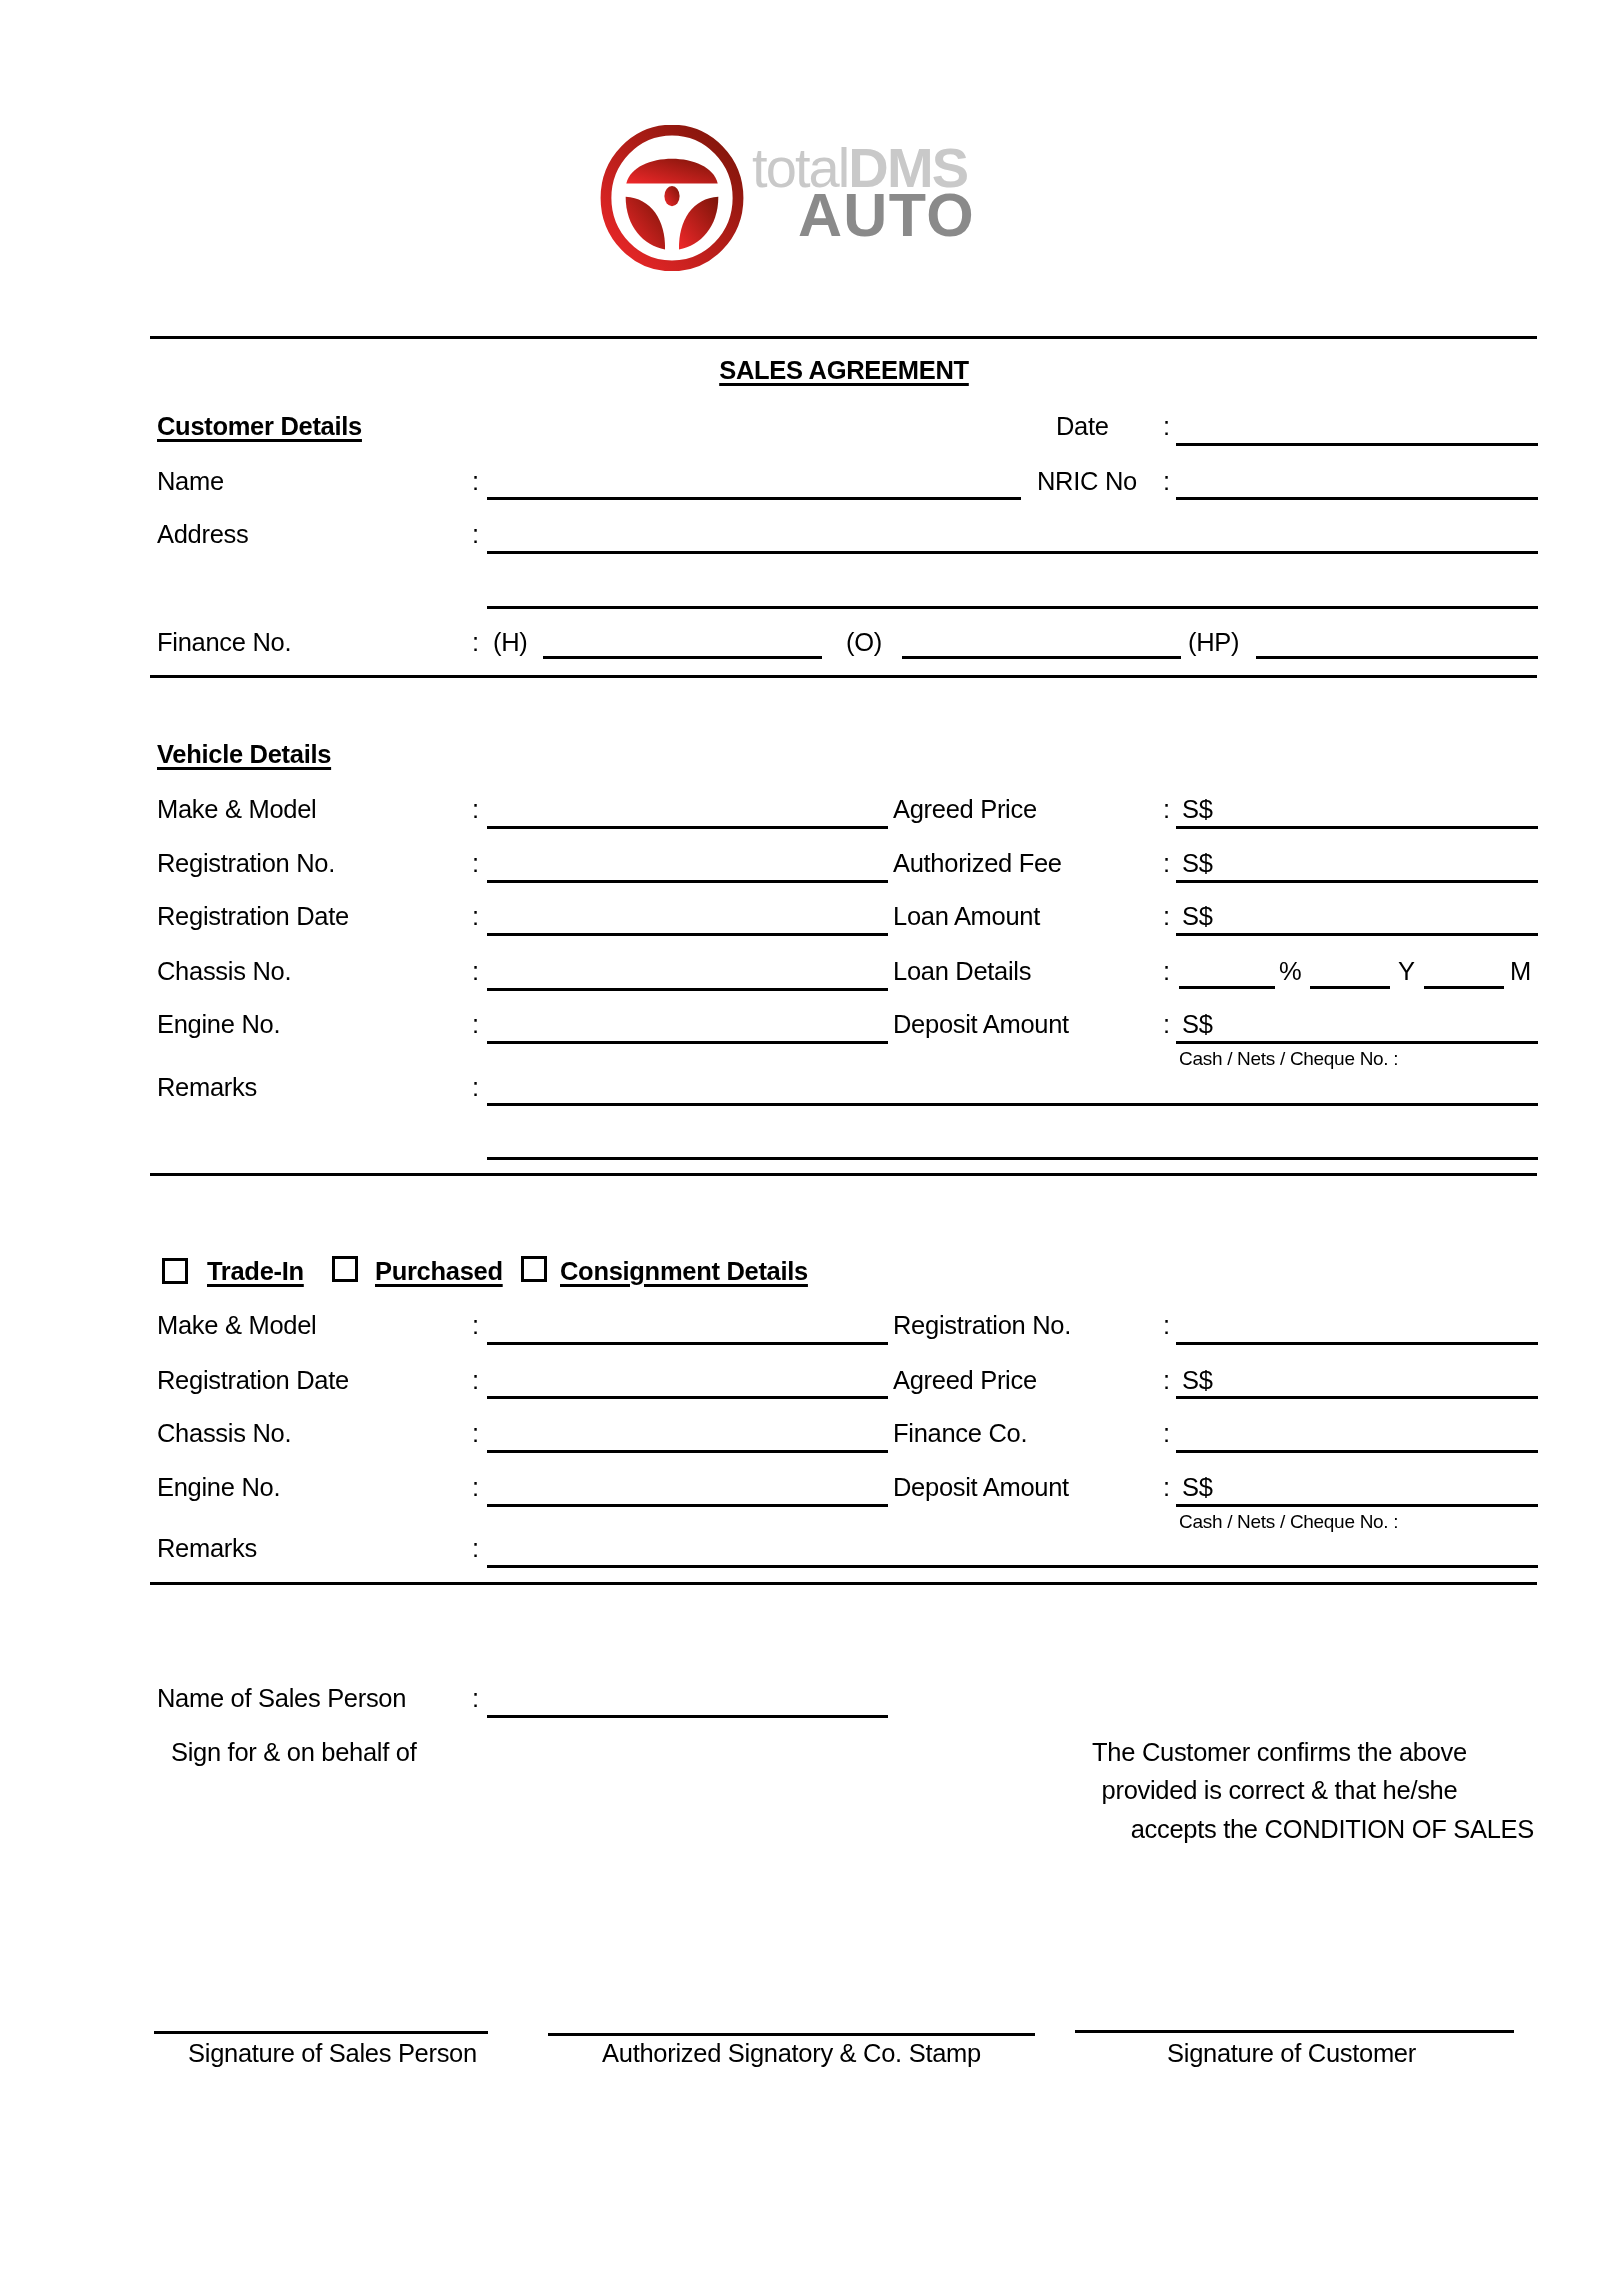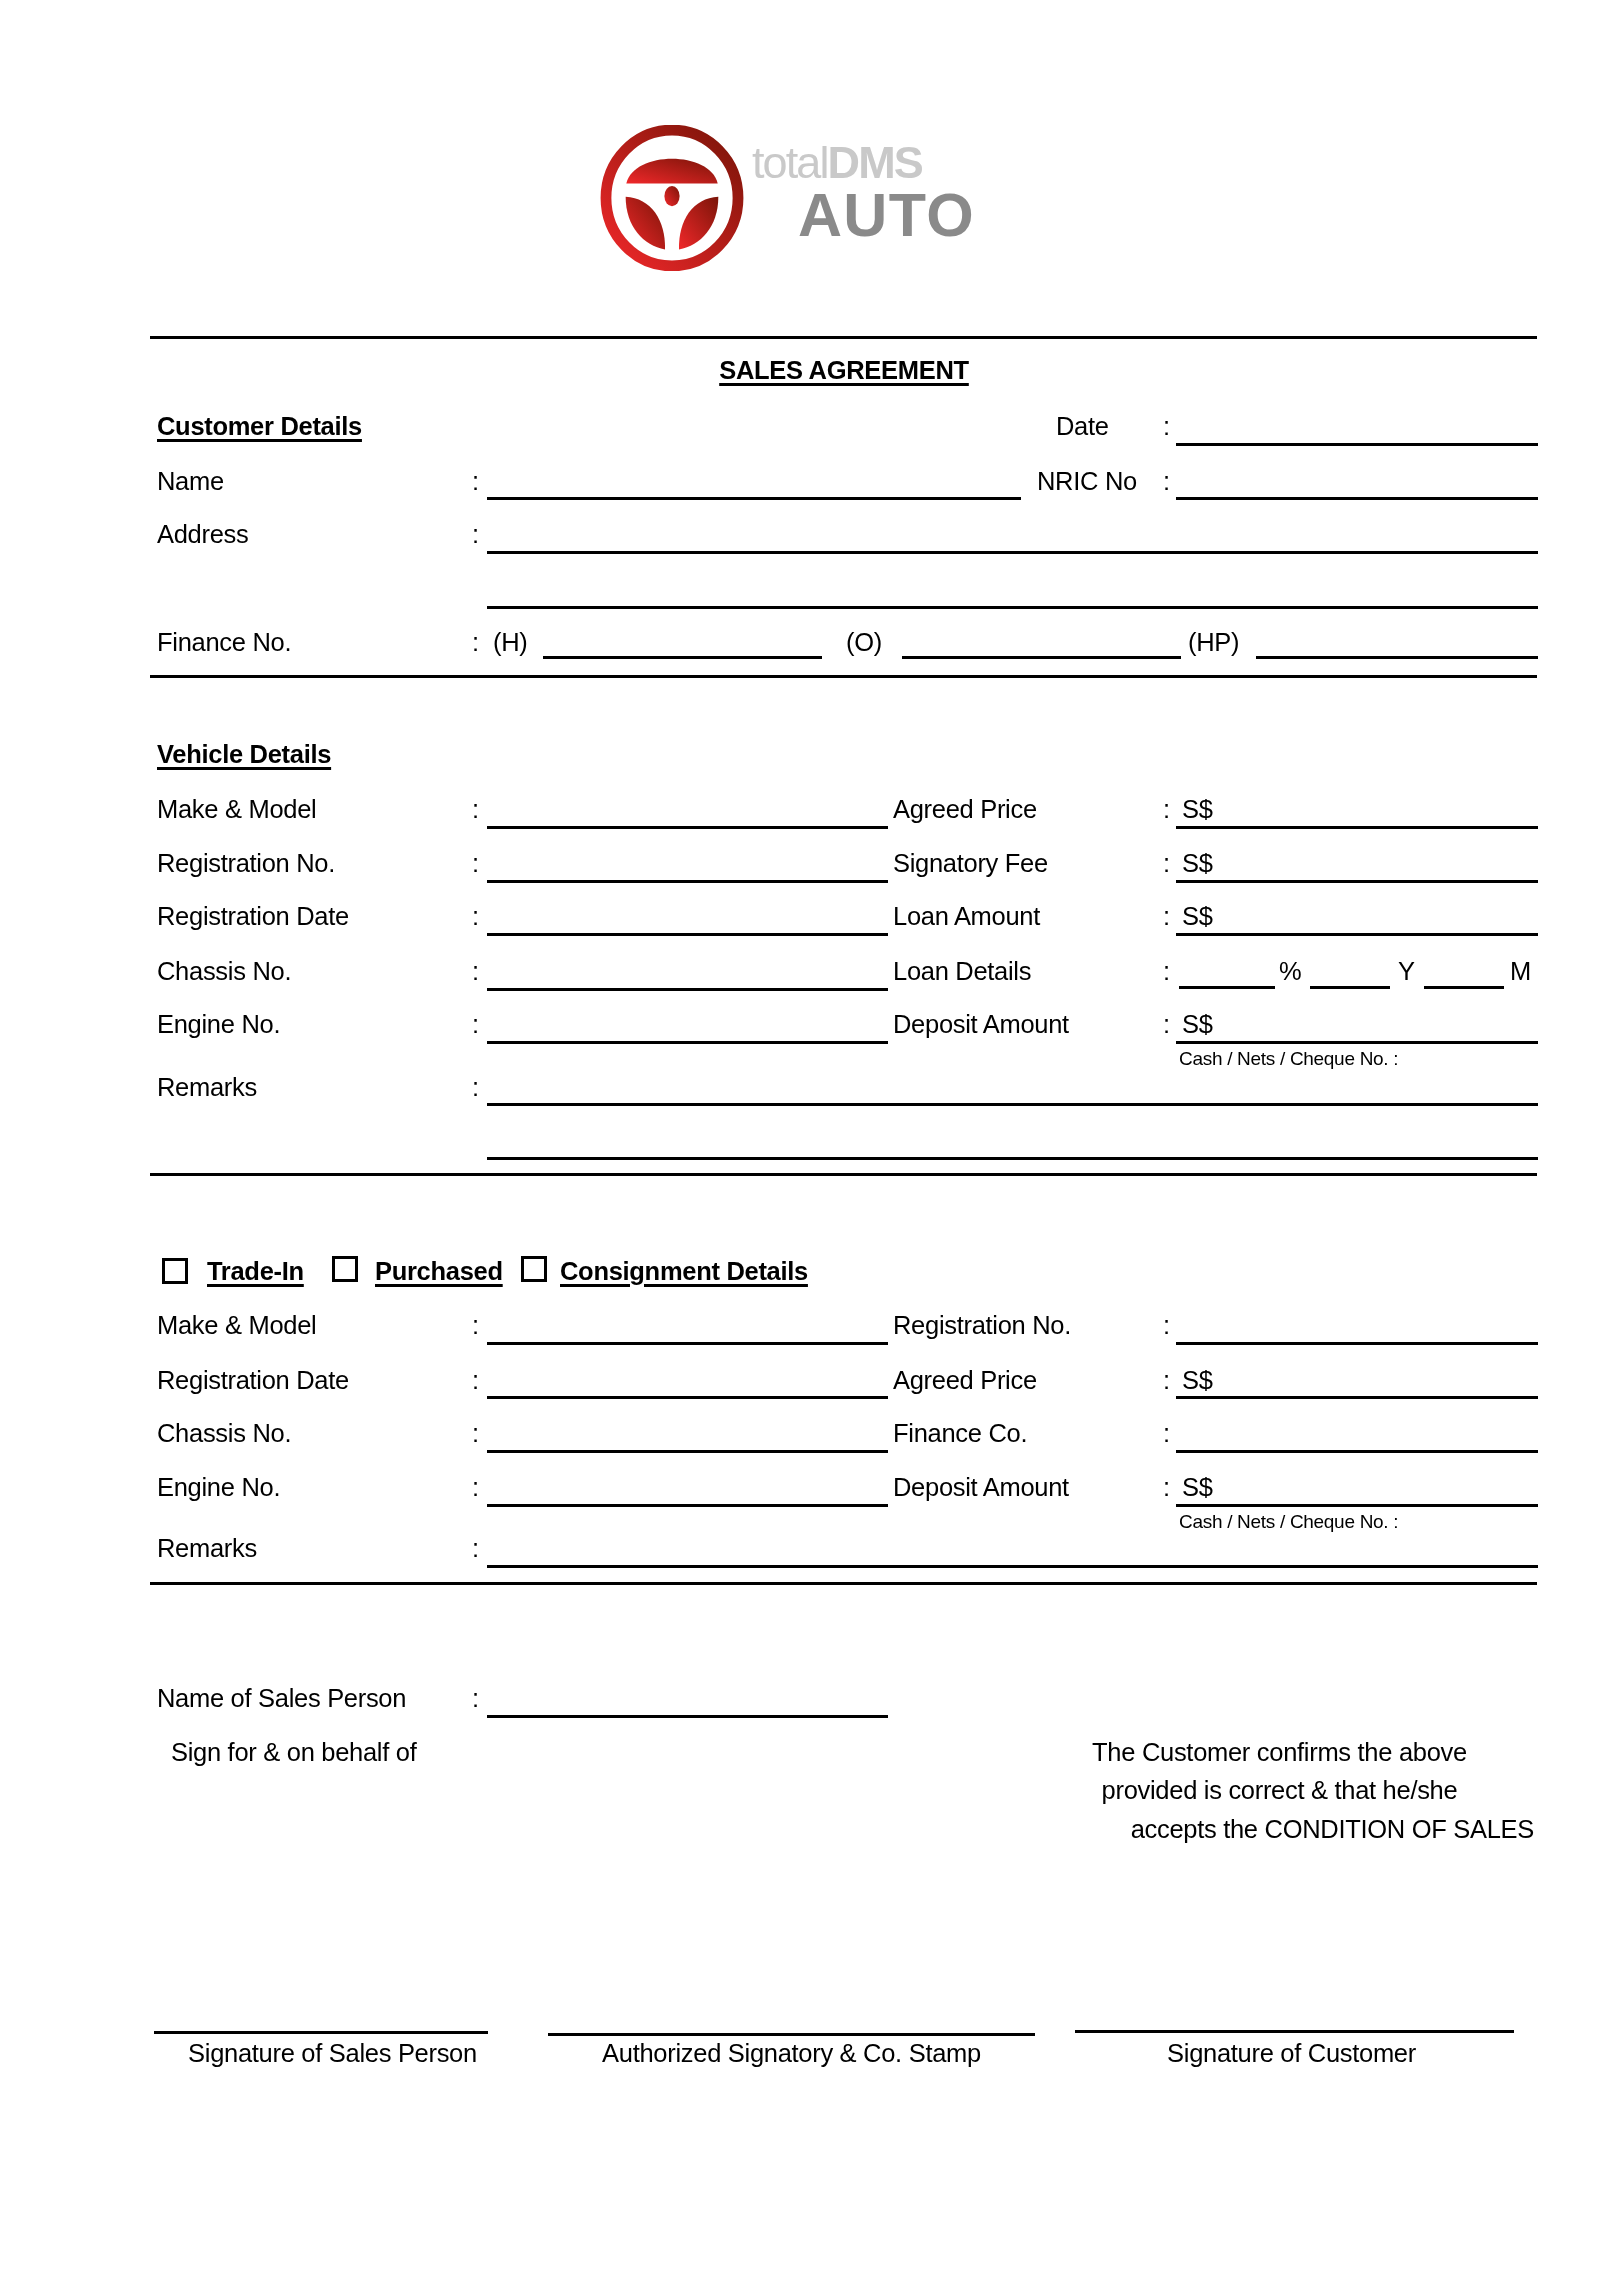--- a/index.html
+++ b/index.html
@@ -6,21 +6,21 @@
   body { width: 1624px; height: 2295px; position: relative; overflow: hidden;
          font-family: "Liberation Sans", sans-serif; color: #000; }
   .abs { position: absolute; }
   .txt { position: absolute; font-size: 25.5px; line-height: 1; white-space: nowrap; letter-spacing: -0.3px; }
   .small { font-size: 19px; }
   .bold { font-weight: bold; }
   .ul { text-decoration: underline; text-decoration-thickness: 2.5px; text-underline-offset: 3.8px; }
   .rule { position: absolute; height: 3.2px; background: #000; left: 150px; width: 1387px; }
   .field { position: absolute; height: 3.2px; background: #000; }
   .cb { position: absolute; width: 25.5px; height: 25.5px; border: 3.8px solid #000; box-sizing: border-box; background: #fff; }
-  .logo-text-light { position: absolute; font-size: 45px; color: #c9c9c9; letter-spacing: -1.9px; line-height: 1; }
+  .logo-text-light { position: absolute; font-size: 56px; color: #c9c9c9; letter-spacing: -1.9px; line-height: 1; }
   .logo-text-light b { font-weight: bold; }
   .logo-text-dark { position: absolute; font-size: 61px; font-weight: bold; color: #8a8a8a; line-height: 1; letter-spacing: 1.3px; }
   .center { text-align: center; }
 </style>
 </head>
 <body>
 
 <div class="abs" style="left:599px; top:125px; width:420px; height:153px;">
   <svg class="abs" style="left:0; top:0;" width="146" height="146" viewBox="0 0 230 230">
     <defs>
@@ -96,21 +96,21 @@
 
   <div class="txt" style="left:157px; top:1012px;">Engine No.</div>
   <div class="txt" style="left:472px; top:1012px;">:</div>
   <div class="field" style="left:487px; width:401px; top:1041px;"></div>
 
   <div class="txt" style="left:893px; top:797px;">Agreed Price</div>
   <div class="txt" style="left:1163px; top:797px;">:</div>
   <div class="txt" style="left:1182px; top:797px;">S$</div>
   <div class="field" style="left:1176px; width:362px; top:826px;"></div>
 
-  <div class="txt" style="left:893px; top:851px;">Signatory Fee</div>
+  <div class="txt" style="left:893px; top:851px;">Authorized Fee</div>
   <div class="txt" style="left:1163px; top:851px;">:</div>
   <div class="txt" style="left:1182px; top:851px;">S$</div>
   <div class="field" style="left:1176px; width:362px; top:880px;"></div>
 
   <div class="txt" style="left:893px; top:904px;">Loan Amount</div>
   <div class="txt" style="left:1163px; top:904px;">:</div>
   <div class="txt" style="left:1182px; top:904px;">S$</div>
   <div class="field" style="left:1176px; width:362px; top:933px;"></div>
 
   <div class="txt" style="left:893px; top:959px;">Loan Details</div>

